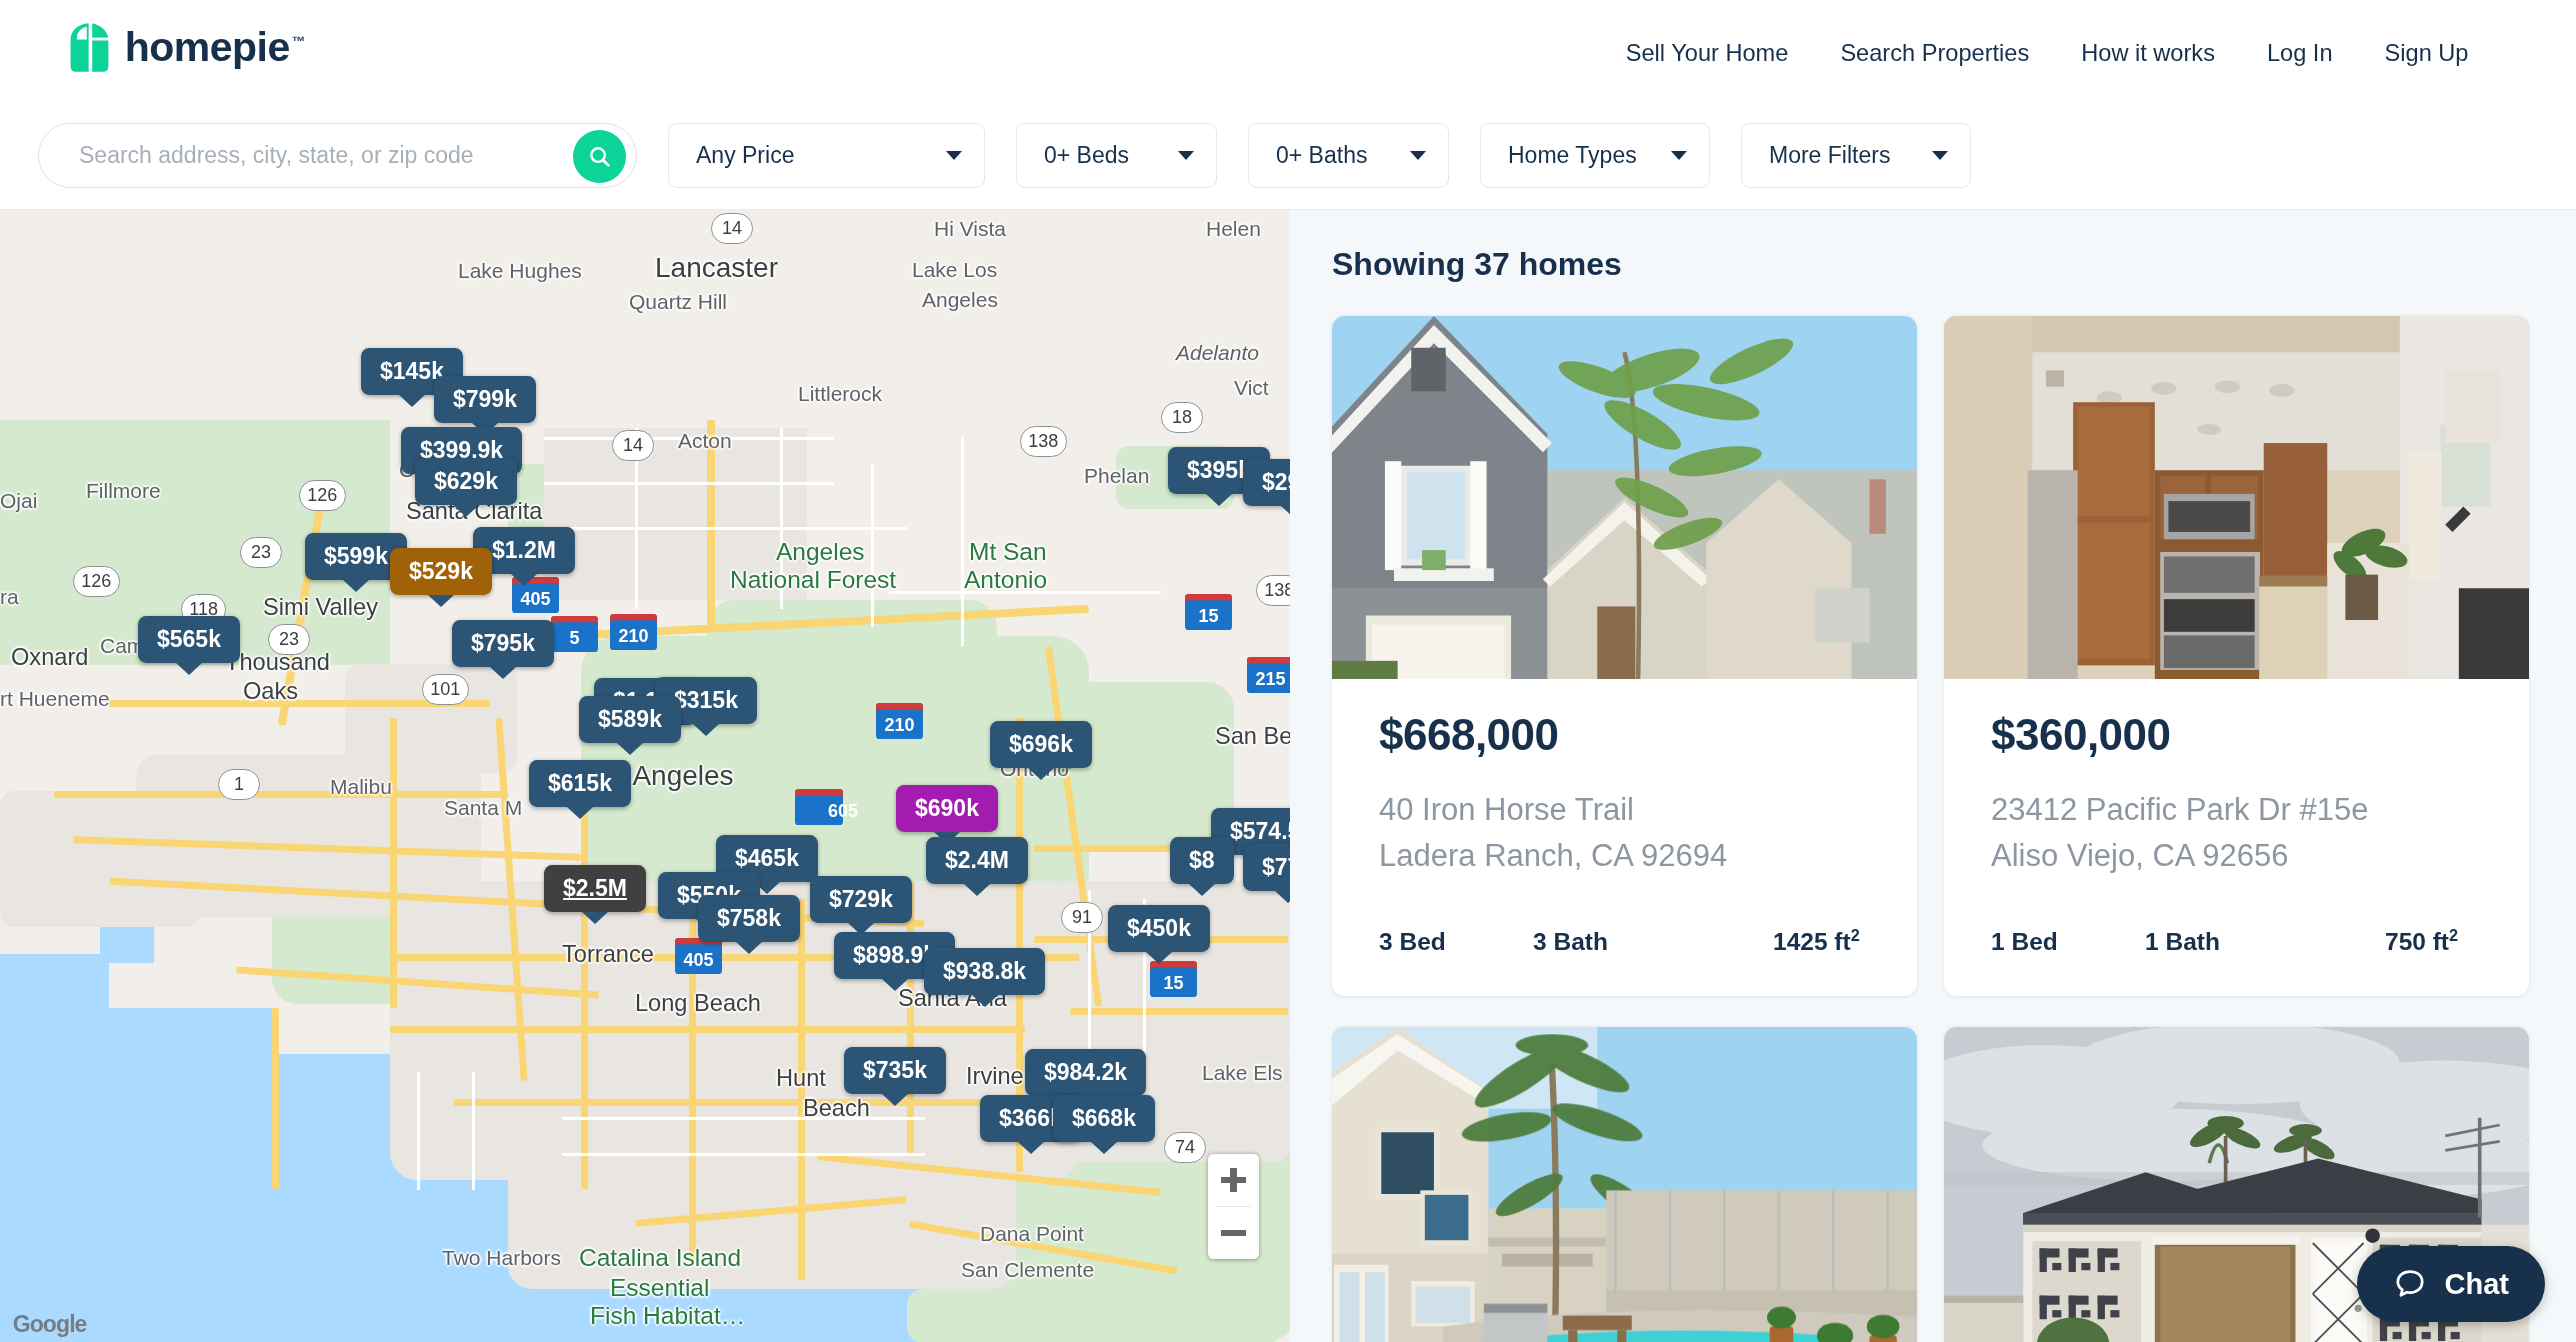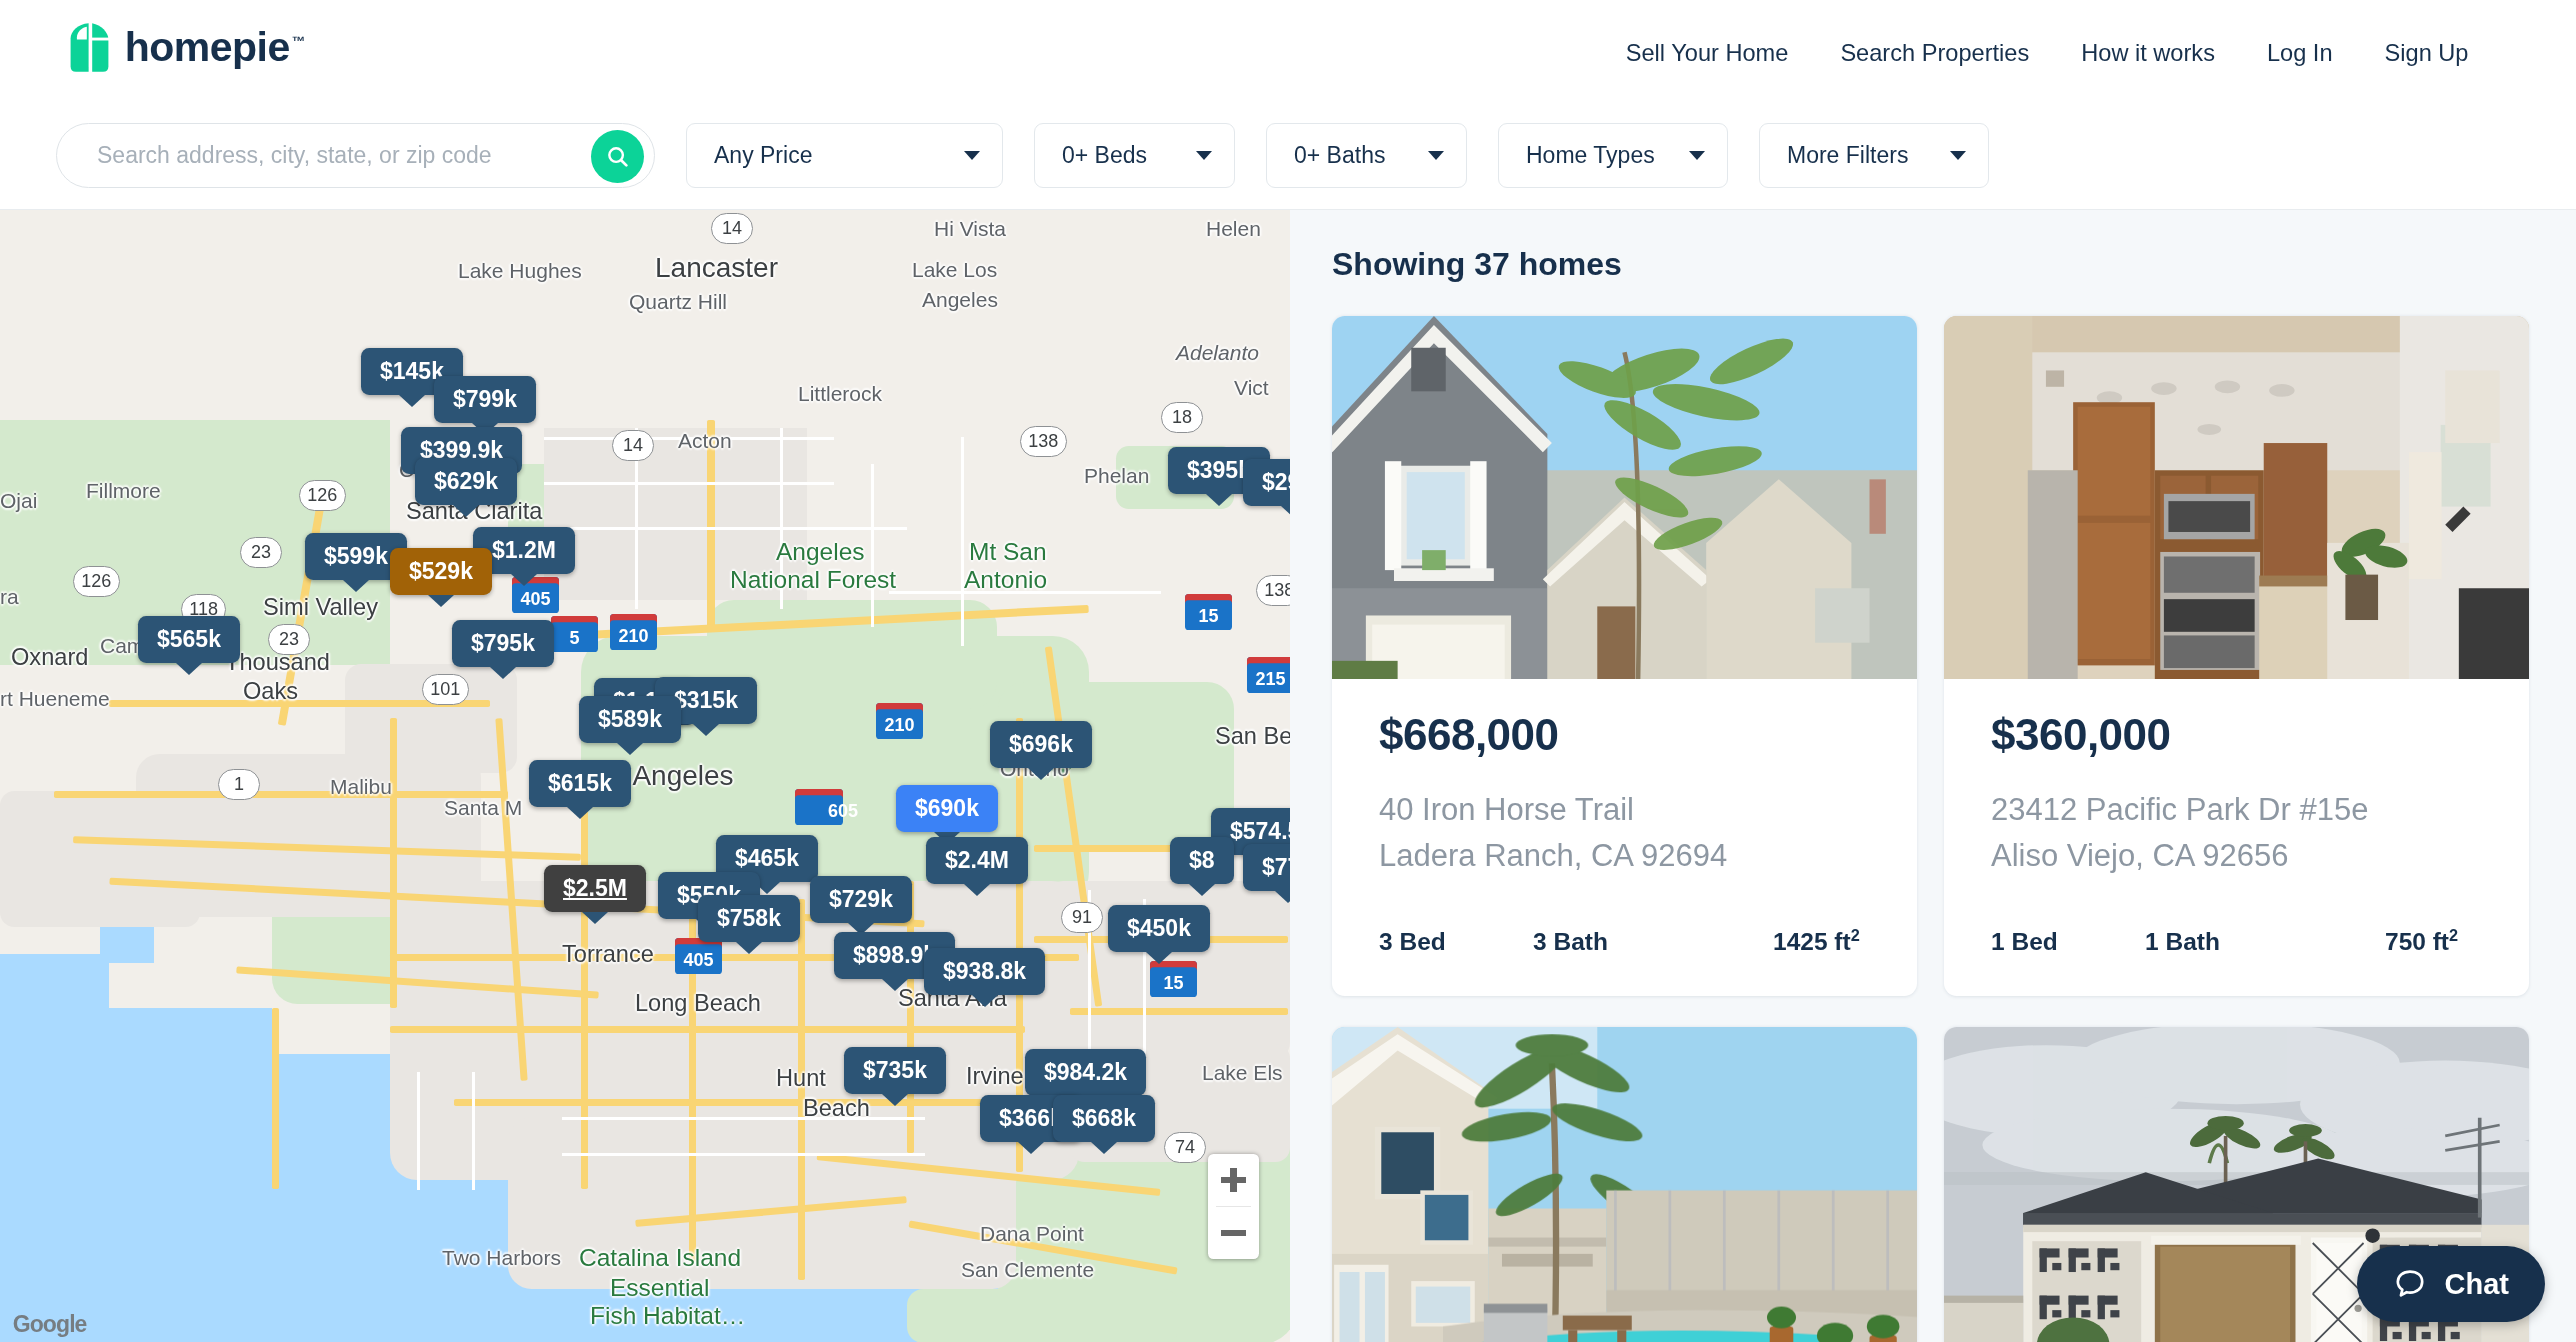--- a/index.html
+++ b/index.html
@@ -47,21 +47,21 @@
   .navlink {
     font-size: 23.6px; color: #17304c; font-weight: 400;
     padding: 7.3px 24.5px; cursor: pointer; white-space: nowrap;
   }
 
   
   .filterbar {
     position: absolute; top: 102px; left: 0;
     width: 2576px; height: 107px;
     display: flex; align-items: center;
-    padding-left: 56px;
+    padding-left: 38px;
   }
   .searchbox {
     position: relative;
     width: 599px; height: 65px;
     border: 0.9px solid #dfe4e8; border-radius: 33px;
     background: #fff;
     display: flex; align-items: center;
     padding-left: 40px;
   }
   .searchbox input {
@@ -484,21 +484,21 @@
           <div class="pm" style="left: 305px; top: 323px; background: rgb(44, 84, 117);">$599k</div>
           <div class="pm" style="left: 473px; top: 317px; background: rgb(44, 84, 117);">$1.2M</div>
           <div class="pm" style="left: 390px; top: 338px; background: #a16207;">$529k</div>
           <div class="pm" style="left: 138px; top: 406px; background: rgb(44, 84, 117);">$565k</div>
           <div class="pm" style="left: 452px; top: 410px; background: rgb(44, 84, 117);">$795k</div>
           <div class="pm" style="left: 594px; top: 468px; background: rgb(44, 84, 117);">$1.1M</div>
           <div class="pm" style="left: 655px; top: 467px; background: rgb(44, 84, 117);">$315k</div>
           <div class="pm" style="left: 579px; top: 486px; background: rgb(44, 84, 117);">$589k</div>
           <div class="pm" style="left: 990px; top: 511px; background: rgb(44, 84, 117);">$696k</div>
           <div class="pm" style="left: 529px; top: 550px; background: rgb(44, 84, 117);">$615k</div>
-          <div class="pm" style="left: 896px; top: 575px; background: #3b82f6;">$690k</div>
+          <div class="pm" style="left: 896px; top: 575px; background: #a21caf;">$690k</div>
           <div class="pm" style="left: 1211px; top: 598px; background: rgb(44, 84, 117);">$574.5k</div>
           <div class="pm" style="left: 1170px; top: 627px; background: rgb(44, 84, 117);">$8</div>
           <div class="pm" style="left: 716px; top: 625px; background: rgb(44, 84, 117);">$465k</div>
           <div class="pm" style="left: 926px; top: 627px; background: rgb(44, 84, 117);">$2.4M</div>
           <div class="pm" style="left: 1243px; top: 634px; background: rgb(44, 84, 117);">$777</div>
           <div class="pm" style="left: 544px; top: 655px; background: #404040; text-decoration: underline;">$2.5M</div>
           <div class="pm" style="left: 658px; top: 662px; background: rgb(44, 84, 117);">$550k</div>
           <div class="pm" style="left: 810px; top: 666px; background: rgb(44, 84, 117);">$729k</div>
           <div class="pm" style="left: 698px; top: 685px; background: rgb(44, 84, 117);">$758k</div>
           <div class="pm" style="left: 1108px; top: 695px; background: rgb(44, 84, 117);">$450k</div>

